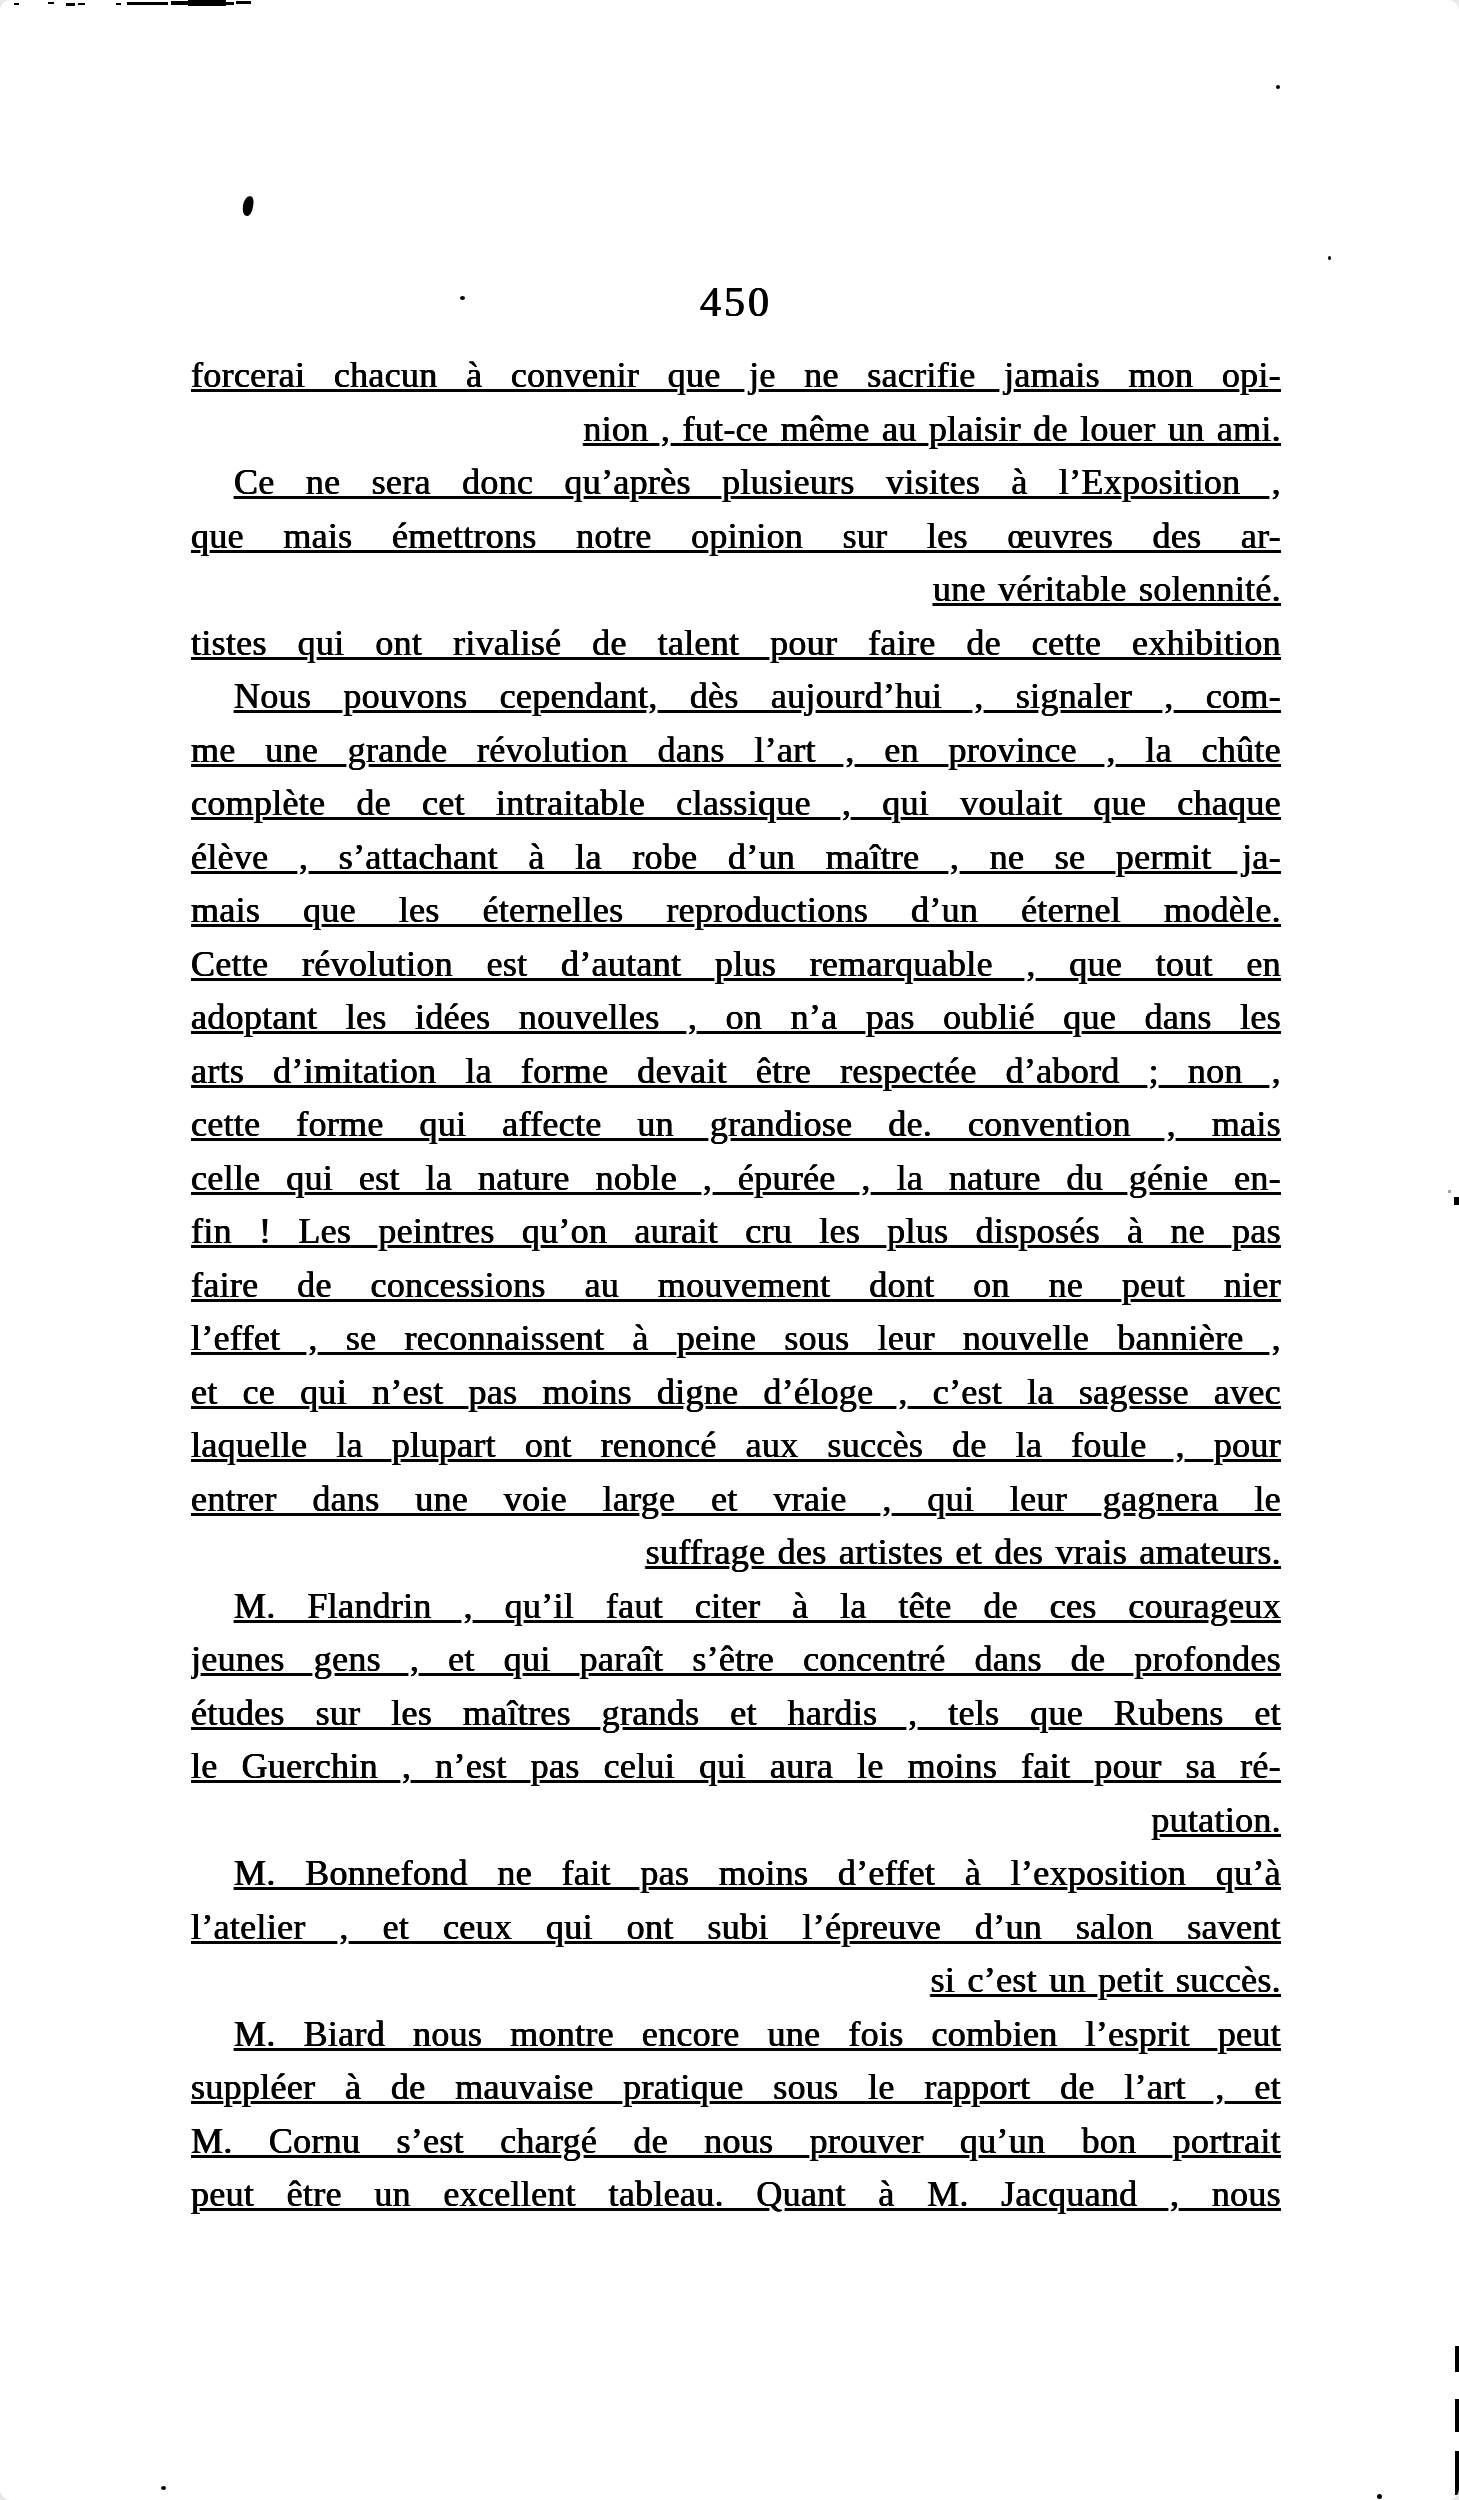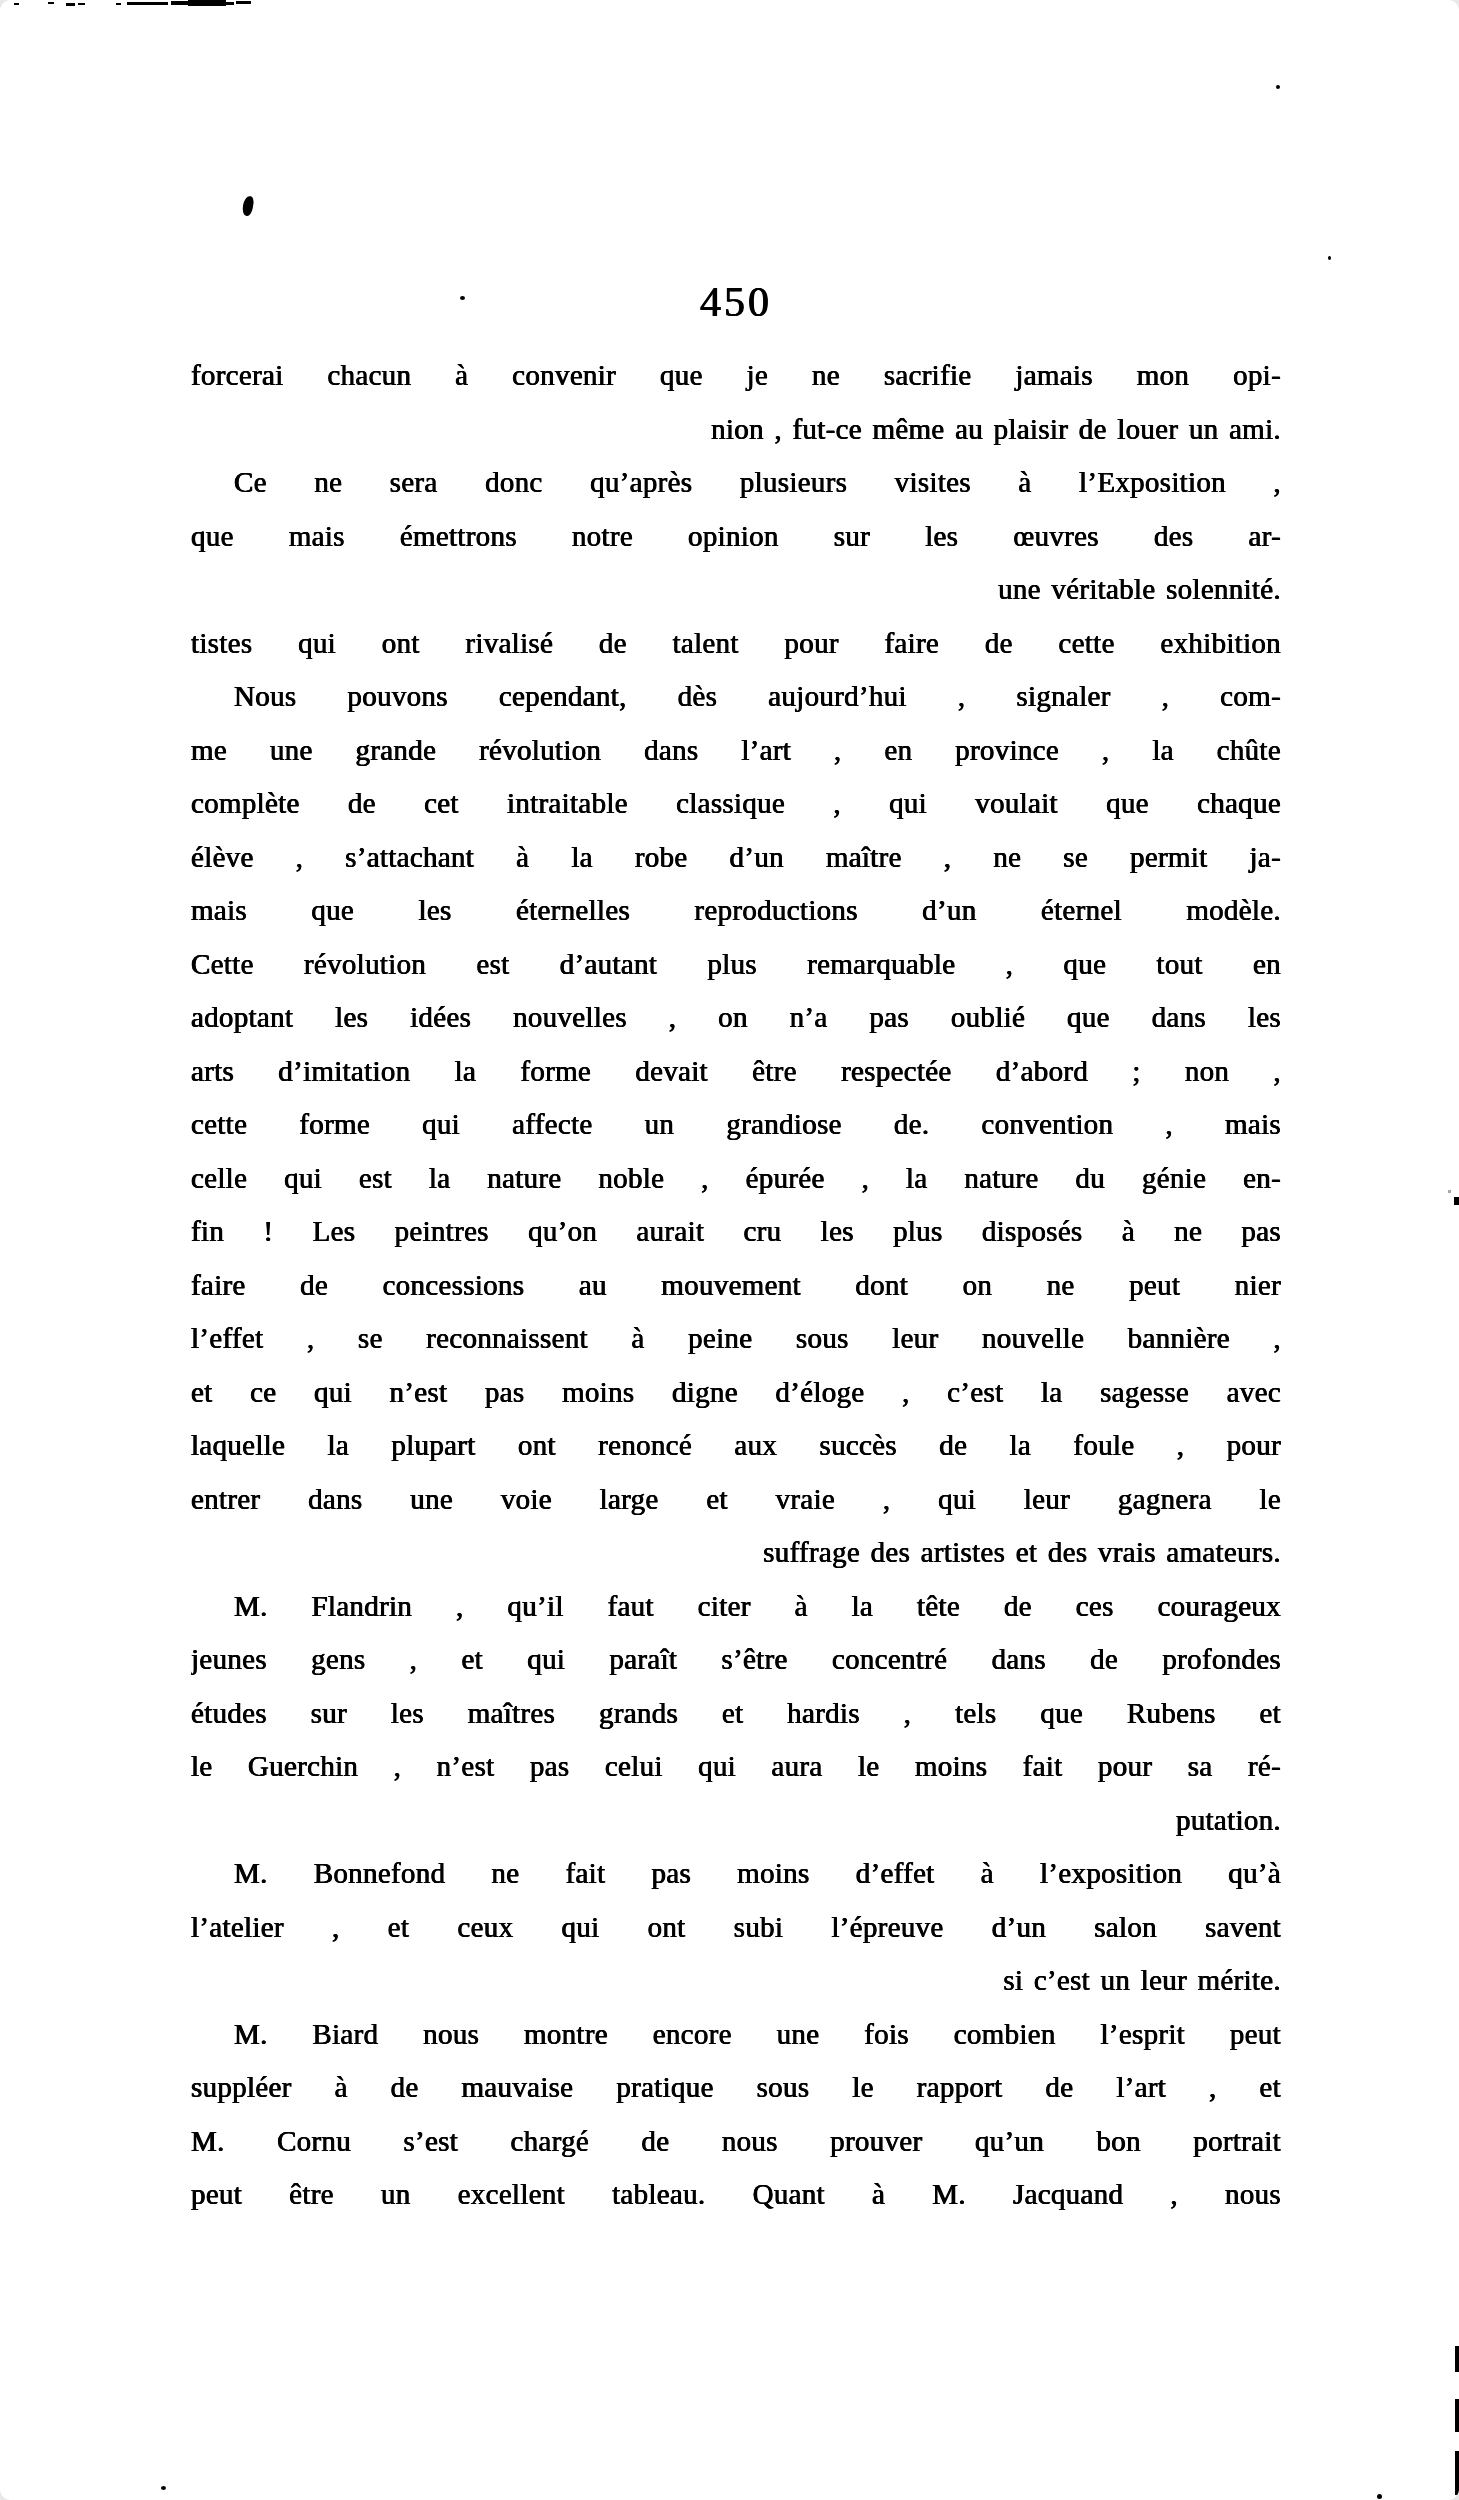--- a/index.html
+++ b/index.html
@@ -29,27 +29,28 @@
   
   .textblock {
     position: absolute;
     left: 191px;
     top: 349px;
     width: 1090px;
   }
   .line {
     height: 53.5px;
     line-height: 53.5px;
-    font-size: 29px;
+    font-size: 36px;
     word-spacing: 3px;
     letter-spacing: 0.3px;
     white-space: normal;
     overflow: hidden;
     text-align: justify;
     text-shadow: 0.4px 0 0 #000, -0.4px 0 0 #000;
+    text-decoration: underline;
   }
   
   .line.justify::after { content: ""; display: inline-block; width: 100%; height: 0; }
   .line.left { text-align: right; }
   .line.indent { text-indent: 43px; }
   
   .mark { position: absolute; background: #000; }
   .m-t1  { left: 14px;  top: 3px; width: 5px;  height: 2px; }
   .m-t2  { left: 48px;  top: 2px; width: 6px;  height: 2px; }
   .m-t3  { left: 66px;  top: 3px; width: 9px;  height: 3px; }
@@ -132,20 +133,20 @@
     <div class="line justify">laquelle la plupart ont renoncé aux succès de la foule , pour</div>
     <div class="line justify">entrer dans une voie large et vraie , qui leur gagnera le</div>
     <div class="line left">suffrage des artistes et des vrais amateurs.</div>
     <div class="line justify indent">M. Flandrin , qu’il faut citer à la tête de ces courageux</div>
     <div class="line justify">jeunes gens , et qui paraît s’être concentré dans de profondes</div>
     <div class="line justify">études sur les maîtres grands et hardis , tels que Rubens et</div>
     <div class="line justify">le Guerchin , n’est pas celui qui aura le moins fait pour sa ré-</div>
     <div class="line left">putation.</div>
     <div class="line justify indent">M. Bonnefond ne fait pas moins d’effet à l’exposition qu’à</div>
     <div class="line justify">l’atelier , et ceux qui ont subi l’épreuve d’un salon savent</div>
-    <div class="line left">si c’est un leur mérite.</div>
+    <div class="line left">si c’est un petit succès.</div>
     <div class="line justify indent">M. Biard nous montre encore une fois combien l’esprit peut</div>
     <div class="line justify">suppléer à de mauvaise pratique sous le rapport de l’art , et</div>
     <div class="line justify">M. Cornu s’est chargé de nous prouver qu’un bon portrait</div>
     <div class="line justify">peut être un excellent tableau. Quant à M. Jacquand , nous</div>
   </div>
 
 </div>
 
 </body></html>

